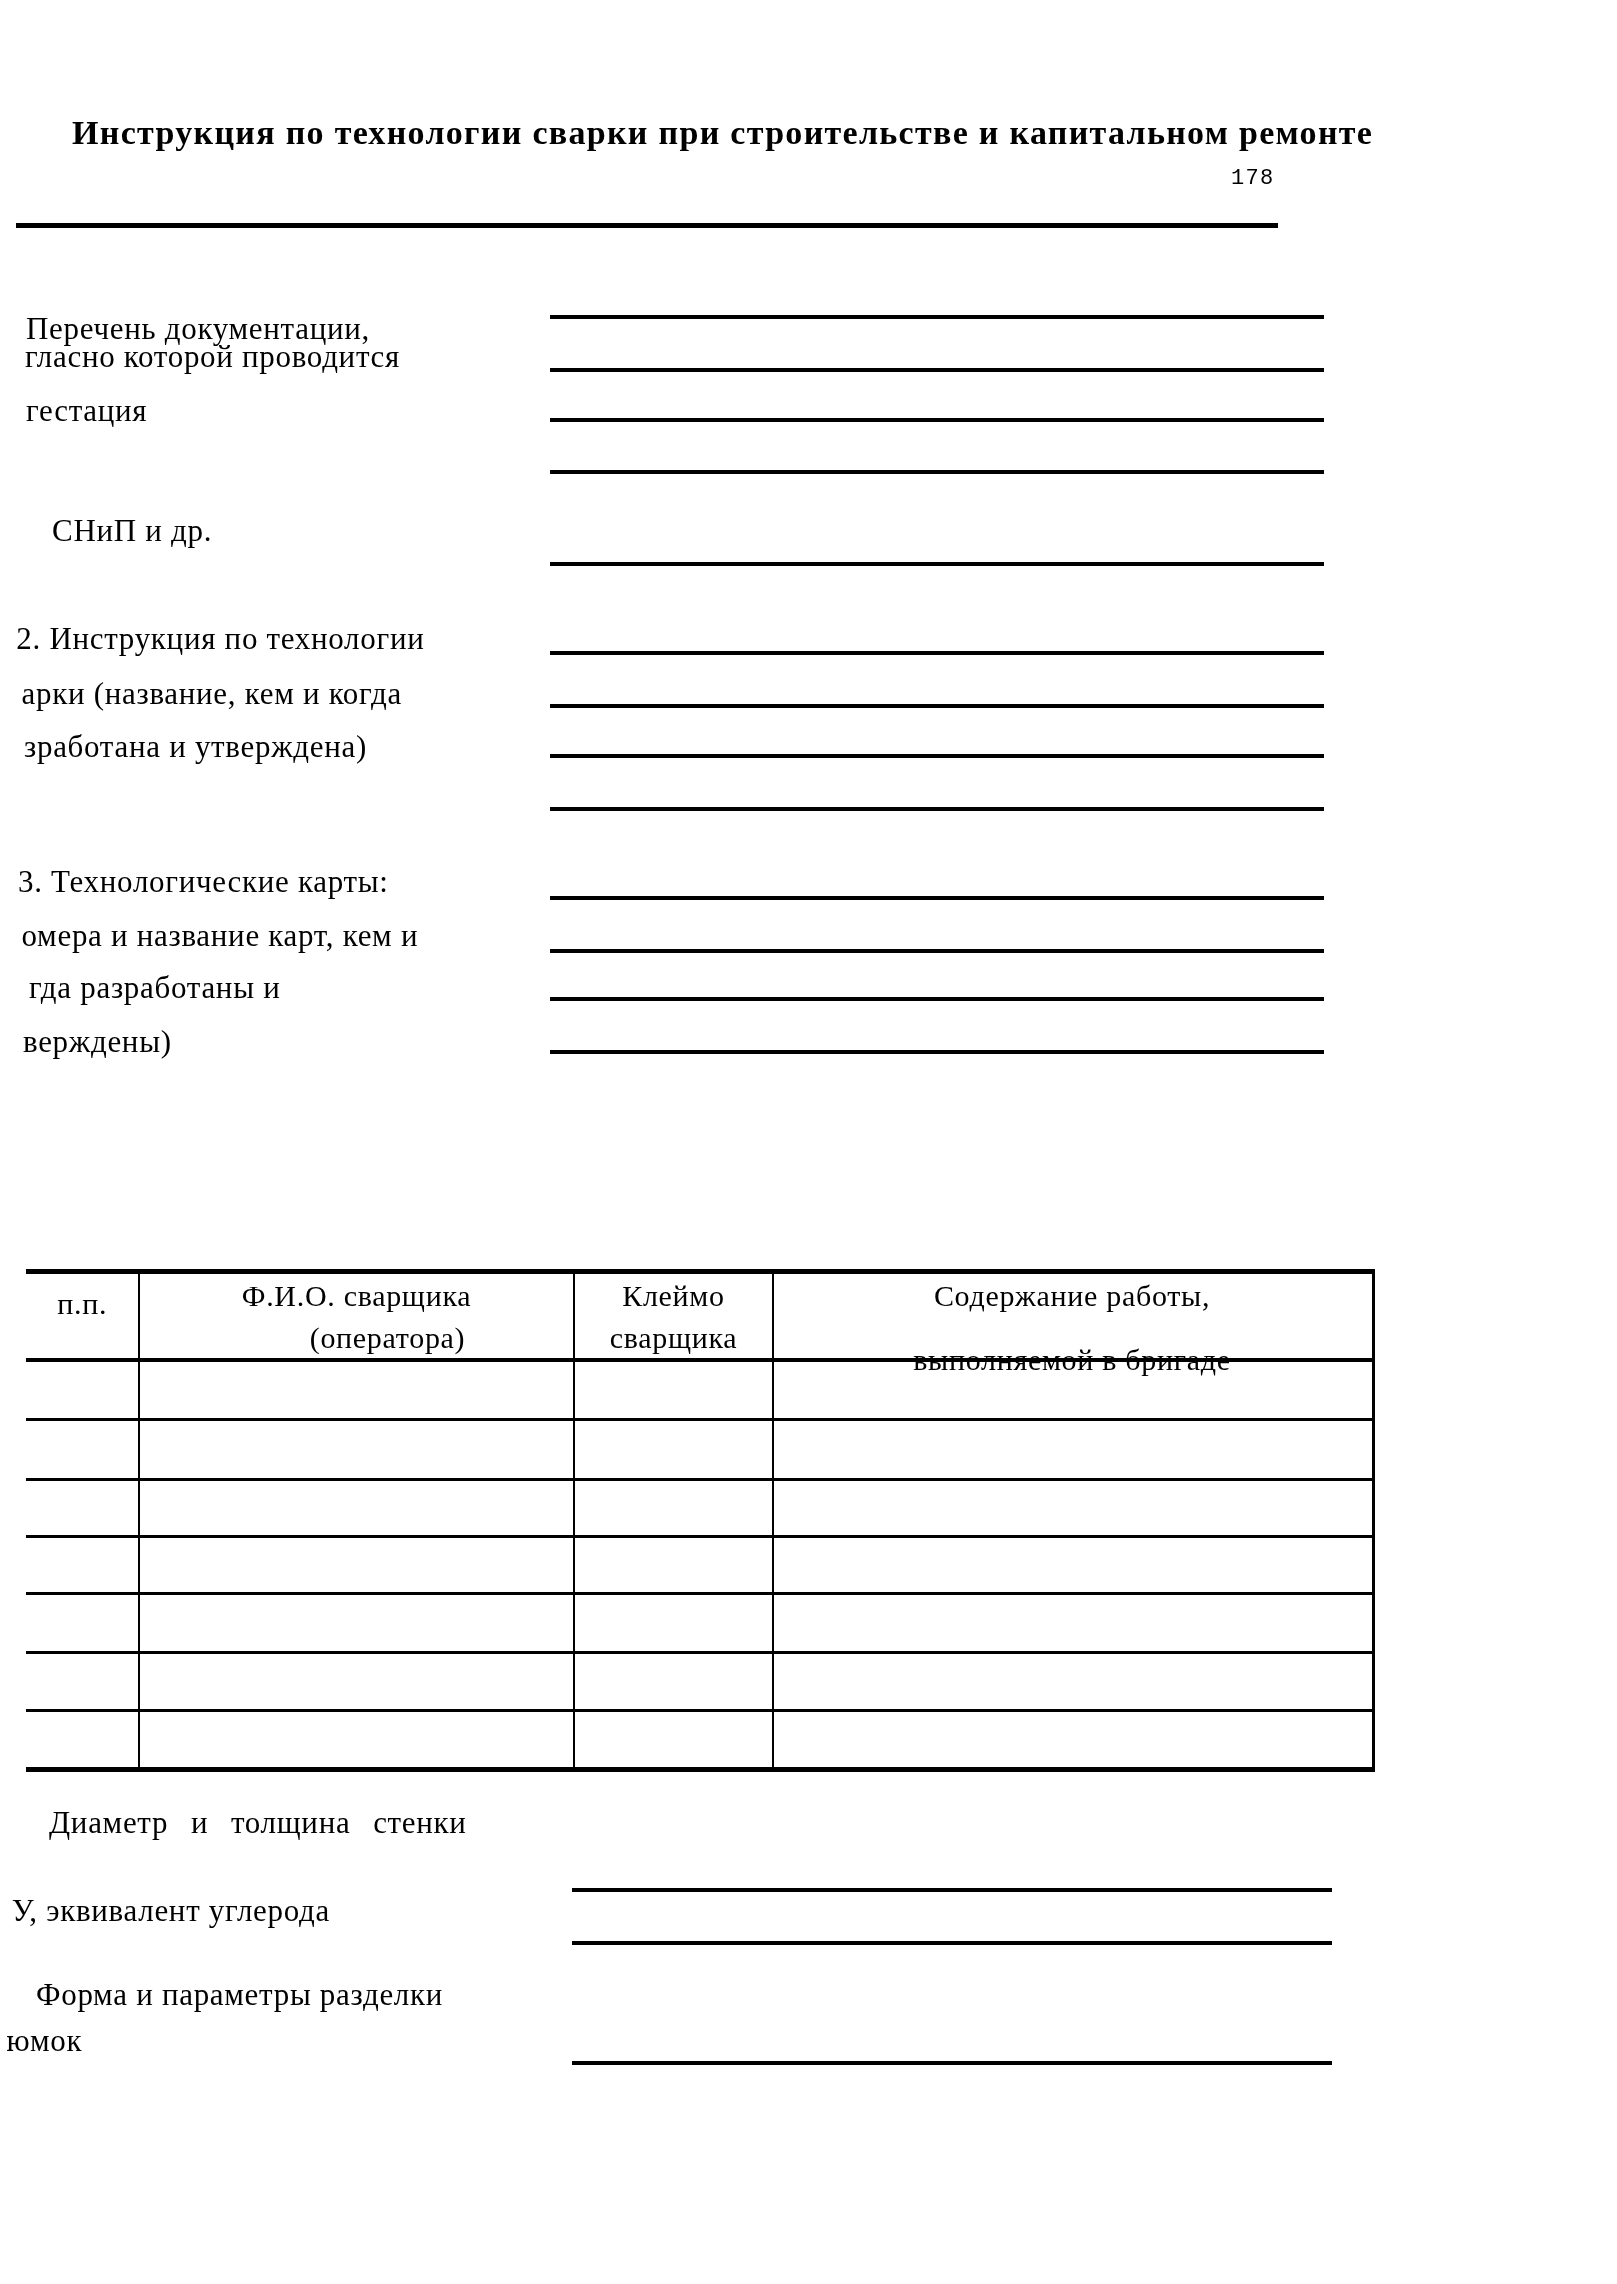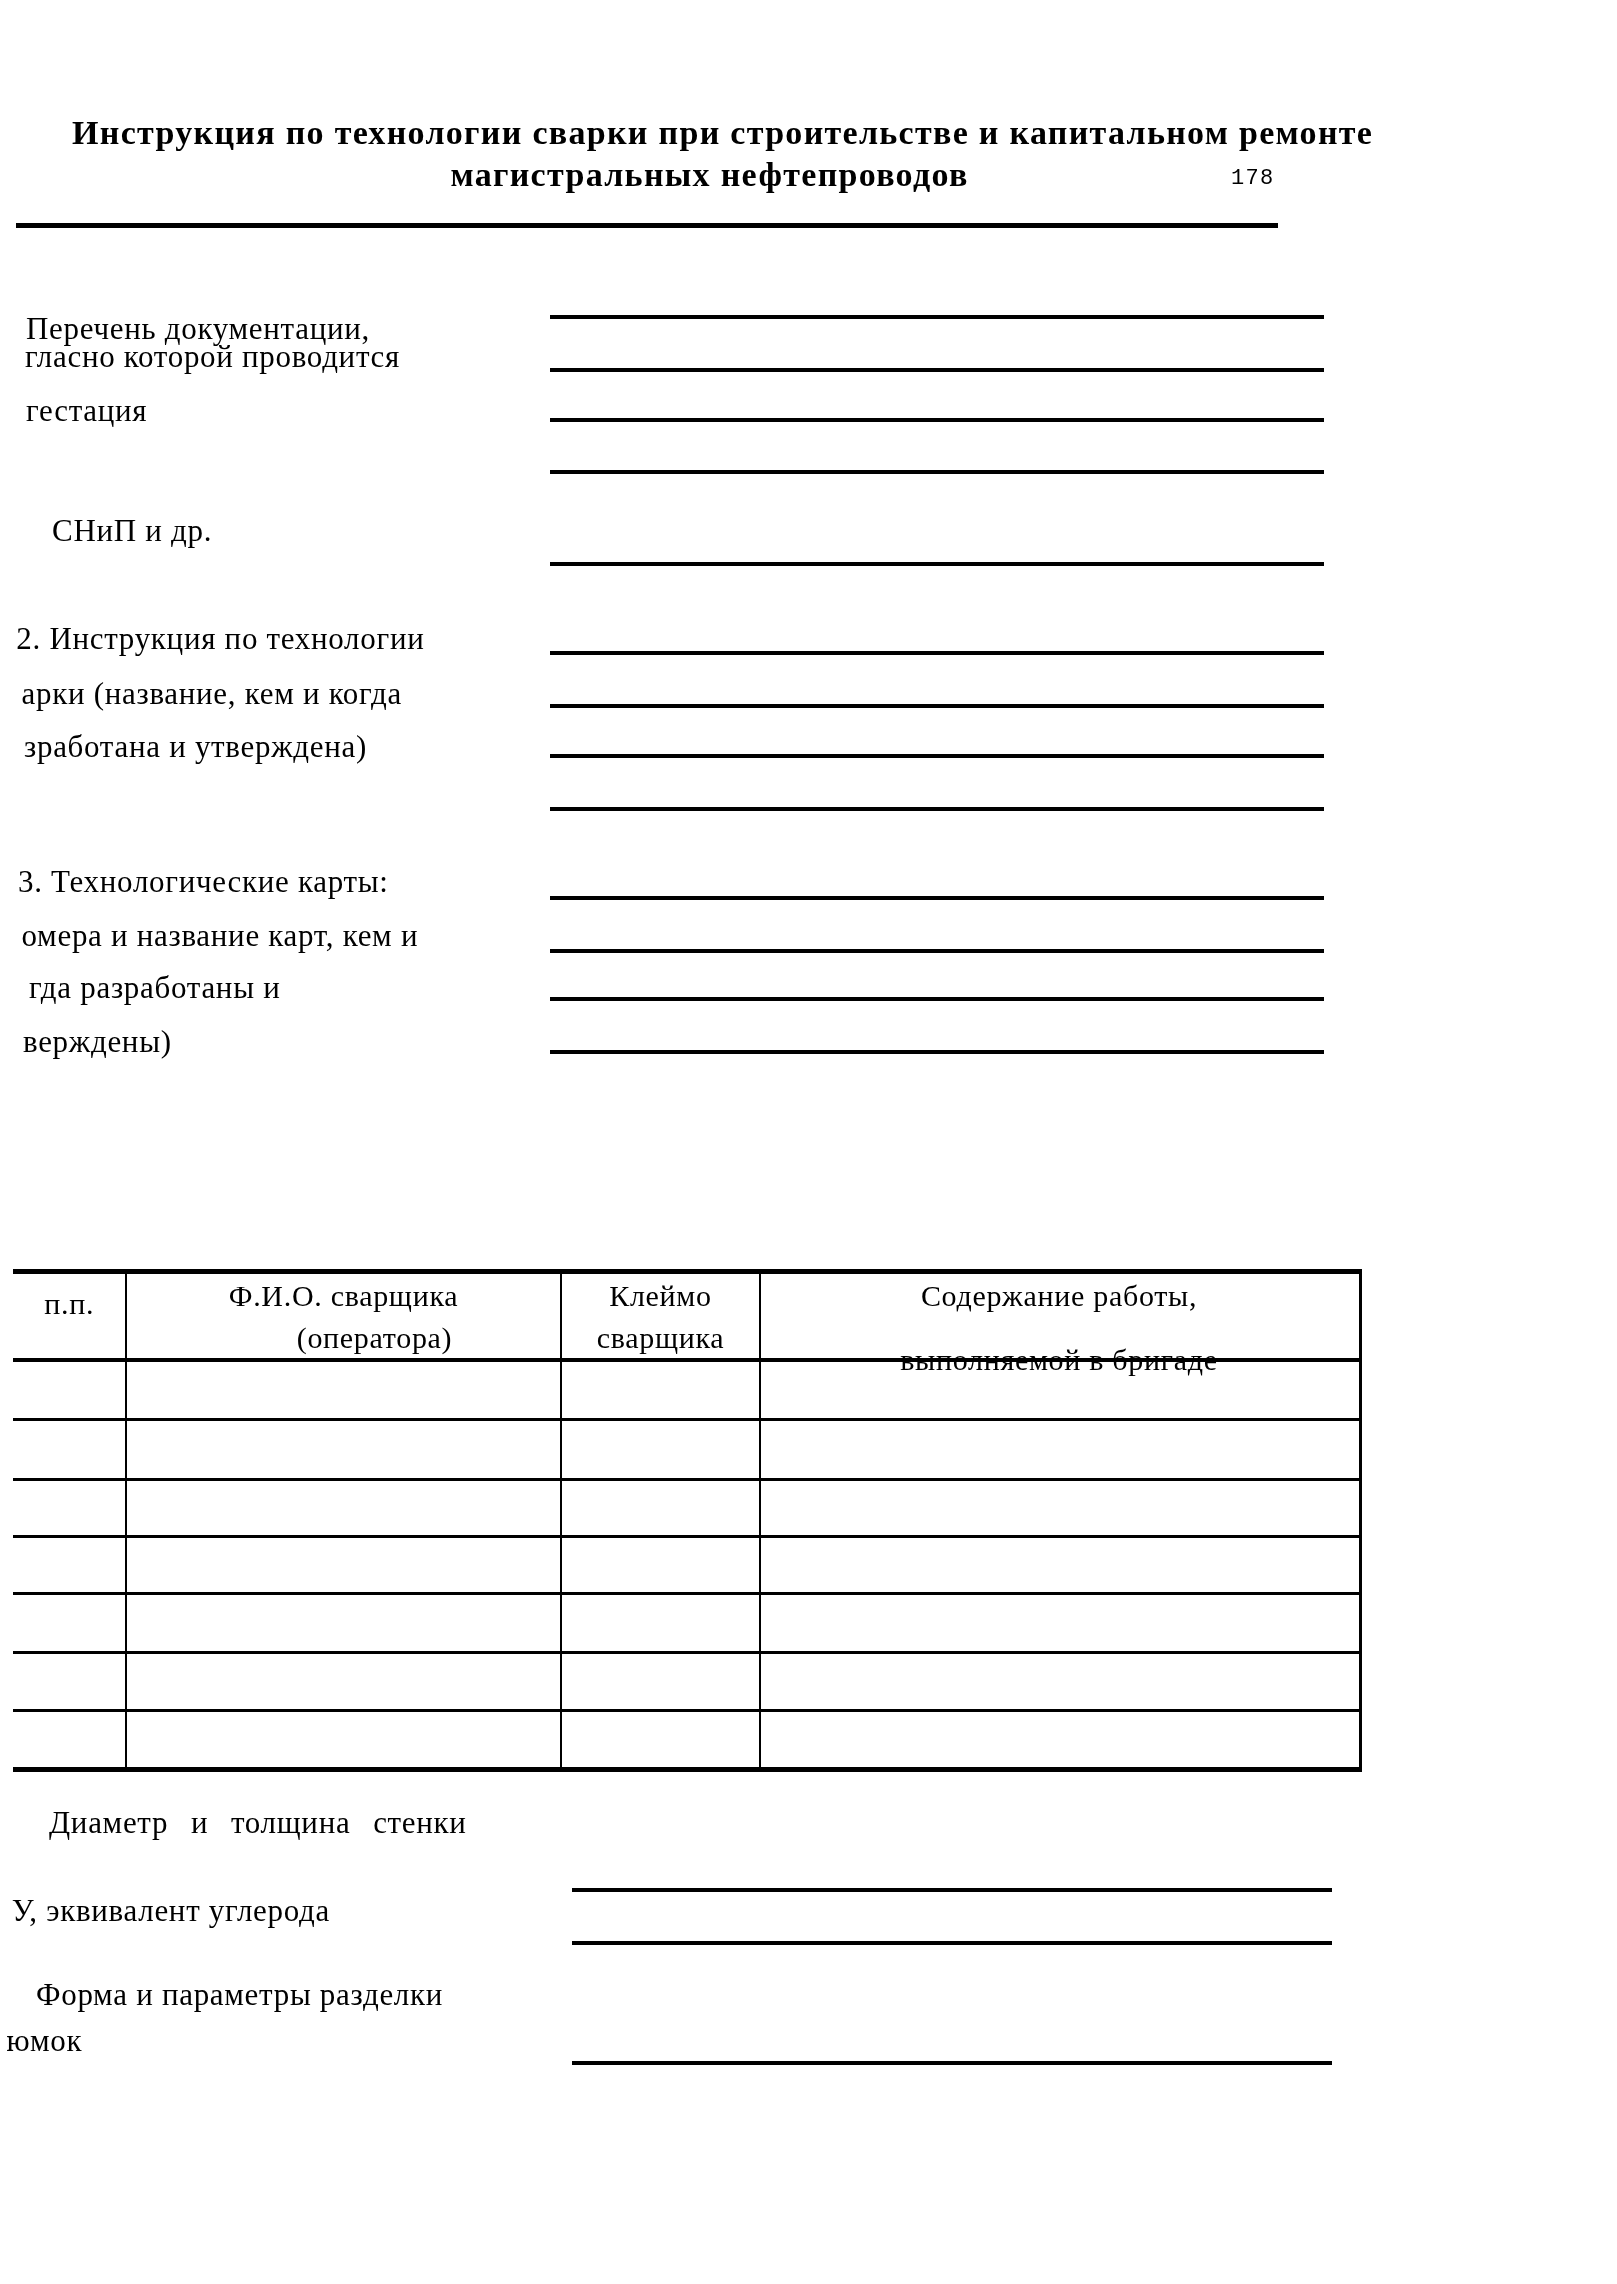--- a/index.html
+++ b/index.html
@@ -46,21 +46,20 @@
   }
   .wide-words { word-spacing: 14.3px; }
   .intro-line { font-size: 33px; letter-spacing: 2px; white-space: nowrap; }
 </style>
 </head>
 <body>
 
 <div id="page">
 
   <div class="abs title" style="left:72px; top:114px; width:1275px;">Инструкция по технологии сварки при строительстве и капитальном ремонте</div>
-  <div class="abs title" style="left:72px; top:156px; width:1275px;">магистральных нефтепроводов</div>
   <div class="abs pagenum" style="left:1231px; top:166px;">178</div>
   <div class="abs rule-thick" style="left:16.3px; top:223px; width:1262px;"></div>
 
   <div class="abs txt" style="left:26px; top:284px;margin-top:28px;">Перечень документации,</div>
   <div class="abs txt" style="left:25px; top:340px;">гласно которой проводится</div>
   <div class="abs txt" style="left:26px; top:394px;">гестация</div>
 
   <div class="abs rule" style="left:550px; top:315px; width:774px;"></div>
   <div class="abs rule" style="left:550px; top:368px; width:774px;"></div>
   <div class="abs rule" style="left:550px; top:418px; width:774px;"></div>
@@ -82,21 +81,21 @@
   <div class="abs txt" style="left:21.5px; top:919px;">омера и название карт, кем и</div>
   <div class="abs txt" style="left:29px; top:971px;">гда разработаны и</div>
   <div class="abs txt" style="left:23px; top:1025px;">верждены)</div>
 
   <div class="abs rule" style="left:550px; top:896px; width:774px;"></div>
   <div class="abs rule" style="left:550px; top:949px; width:774px;"></div>
   <div class="abs rule" style="left:550px; top:997px; width:774px;"></div>
   <div class="abs rule" style="left:550px; top:1050px; width:774px;"></div>
 
 
-  <div class="abs" style="left:3px; top:1269px; width:1571px; height:507px;">
+  <div class="abs" style="left:16px; top:1269px; width:1571px; height:507px;">
 
     <div class="abs" style="left:9.8px; top:0; width:1349px; height:4.6px; background:#000;"></div>
     <div class="abs" style="left:9.8px; top:498px; width:1349px; height:4.6px; background:#000;"></div>
     <div class="abs" style="left:1356px; top:0; width:2.6px; height:503px; background:#000;"></div>
 
     <div class="abs vline" style="left:122px; top:0; height:501px;"></div>
     <div class="abs vline" style="left:557px; top:0; height:501px;"></div>
     <div class="abs vline" style="left:756px; top:0; height:501px;"></div>
 
     <div class="abs" style="left:9.8px; top:89px; width:1349px; height:3.9px; background:#000;"></div>

